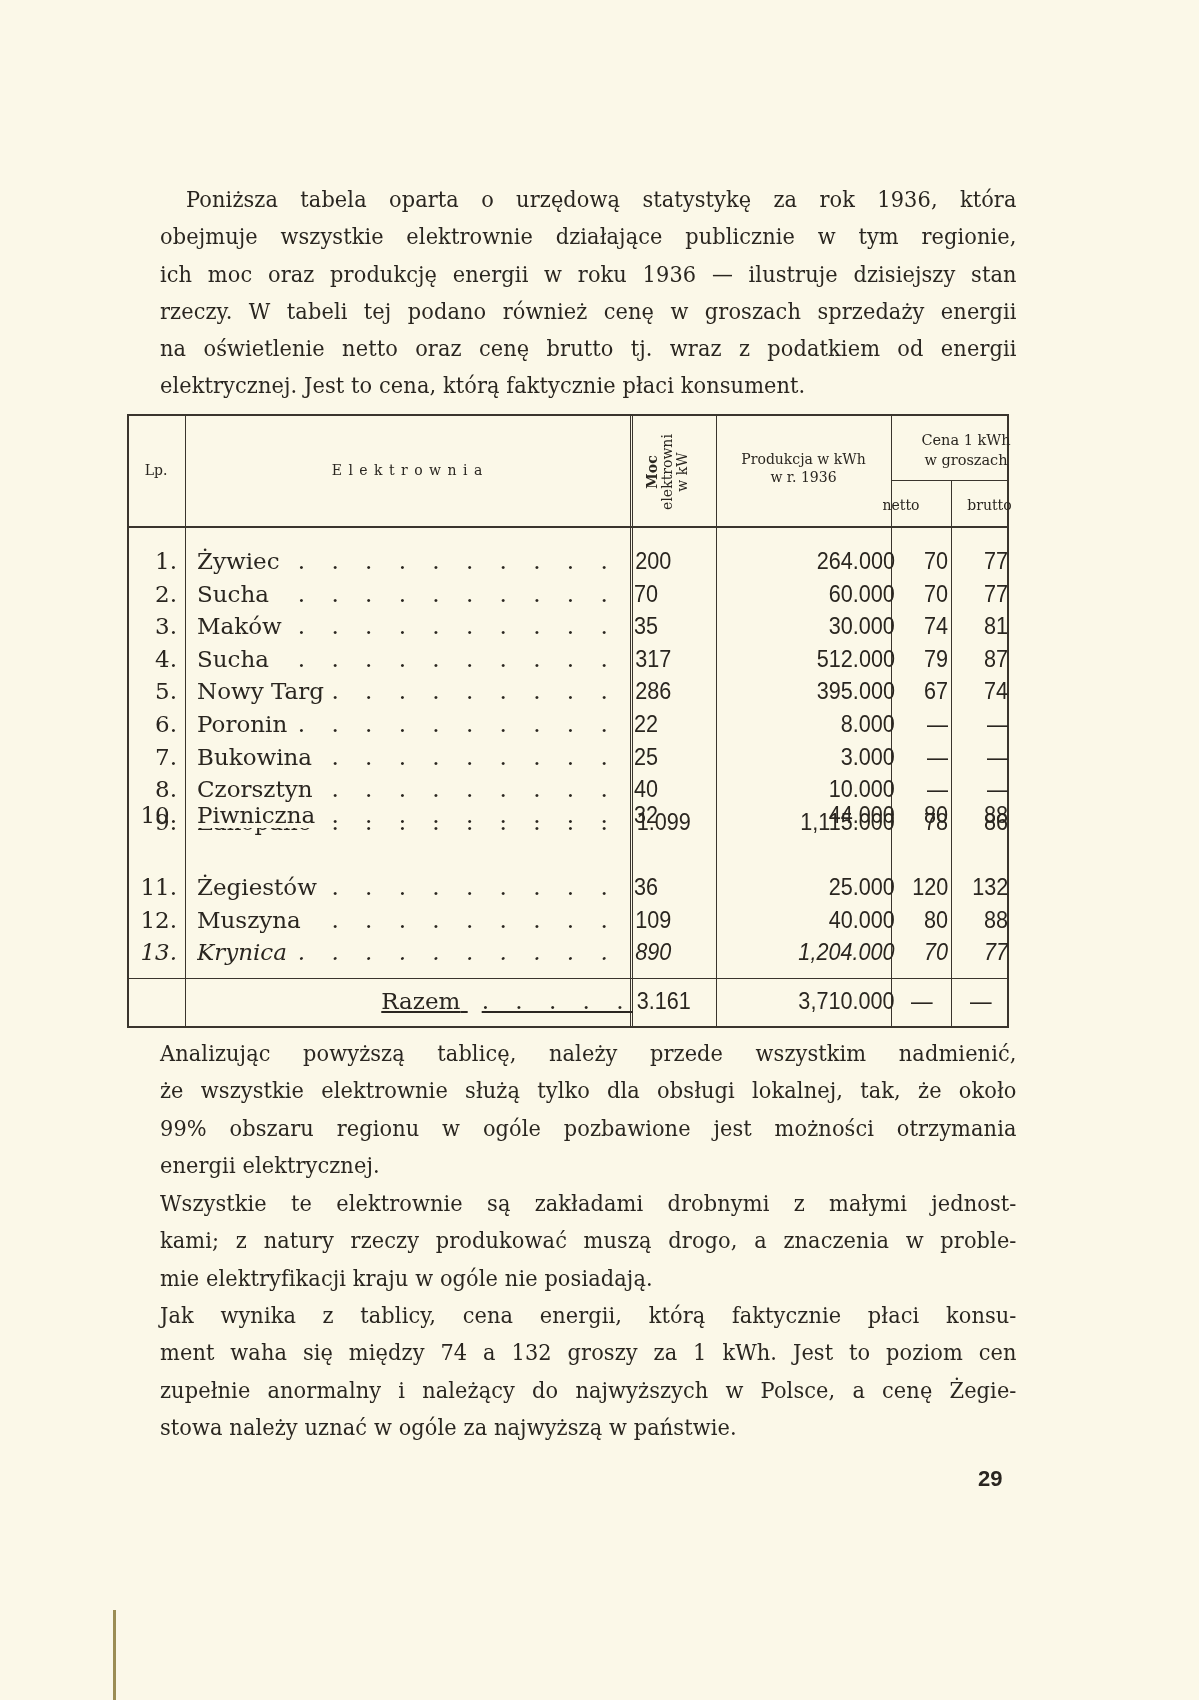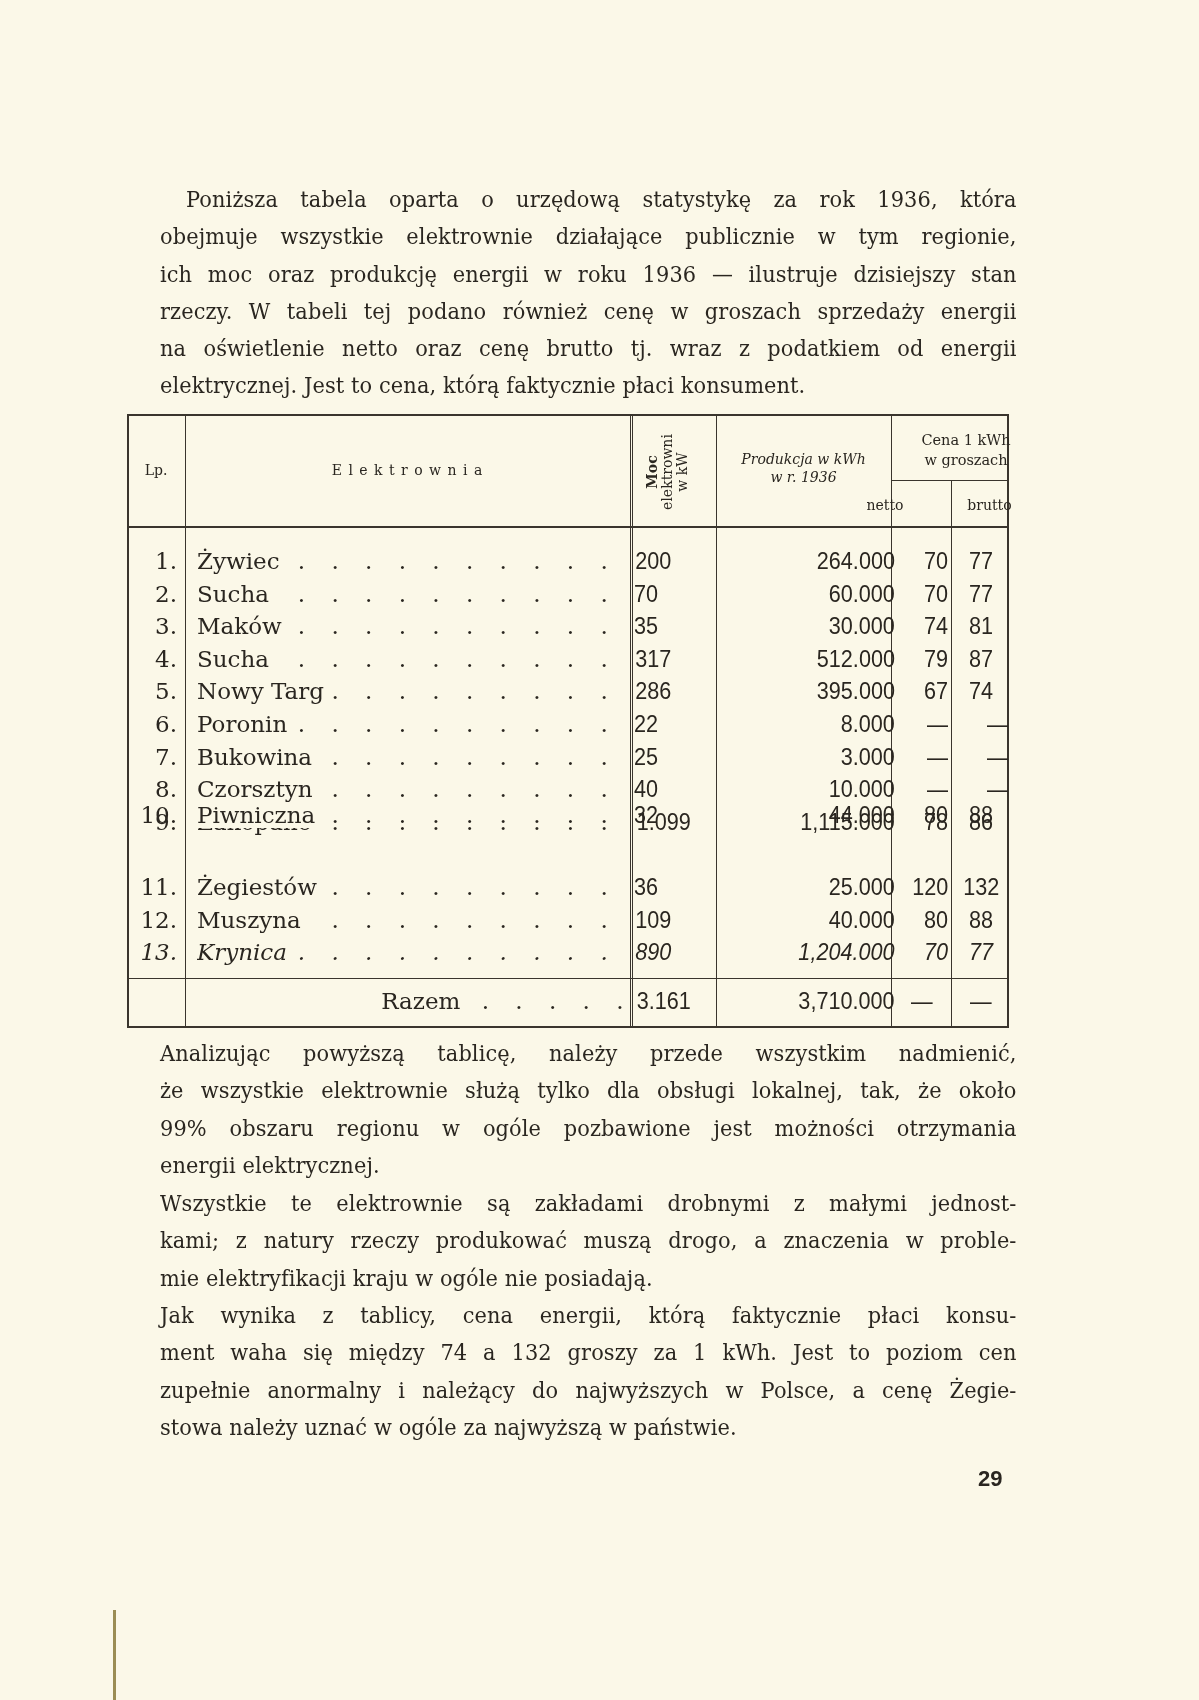--- a/index.html
+++ b/index.html
@@ -35,21 +35,21 @@
   .row { position: absolute; left: 127px; width: 881px; height: 32.5px; font-size: 23px; line-height: 32.5px; }
   .row .cell { position: absolute; top: 0; white-space: nowrap; overflow: hidden; }
   .c-lp { left: 0; width: 50px; text-align: right; }
   .c-name { left: 70px; width: 436px; }
   .c-name .nm { background: #fbf8e8; padding-right: 4px; position: relative; z-index: 1; }
   .c-name .dots { position: absolute; left: 0; right: 0; top: 0; text-align: right; letter-spacing: 9.5px; color: #2a2620; z-index: 0; }
   .c-moc { left: 505px; width: 79px; text-align: left; }
   .c-prod { left: 589px; width: 237px; text-align: right; padding-right: 0; }
   .c-prod span { margin-right: 96px; display: inline-block; }
   .c-netto { left: 764px; width: 57px; text-align: right; }
-  .c-brutto { left: 825px; width: 56px; text-align: center; }
+  .c-brutto { left: 825px; width: 56px; text-align: right; }
   .num { font-family: "Liberation Sans", sans-serif; font-size: 23.5px; transform: scaleX(0.92); transform-origin: right center; display: inline-block; }
   .page-num { position: absolute; left: 978px; top: 1466px; font-family: "Liberation Sans", sans-serif; font-weight: bold; font-size: 22px; color: #2a2620; }
 </style>
 </head>
 <body>
 
 <div class="para p1">
   <span class="line" style="padding-left:28px">Poniższa tabela oparta o urzędową statystykę za rok 1936, która</span>
   <span class="line">obejmuje wszystkie elektrownie działające publicznie w tym regionie,</span>
   <span class="line">ich moc oraz produkcję energii w roku 1936 — ilustruje dzisiejszy stan</span>
@@ -68,29 +68,29 @@
   <div class="vline" style="left:58px"></div>
   <div class="vline dbl" style="left:503px"></div>
   <div class="vline" style="left:589px"></div>
   <div class="vline" style="left:764px"></div>
   <div class="vline" style="left:824px; top:66px"></div>
   <div class="vline thick" style="left:880px"></div>
   <div style="position:absolute; left:764px; right:0; top:66px; border-top:1.3px solid #3a352d"></div>
 
   <div class="th" style="left:0; width:58px; top:47px;">Lp.</div>
   <div class="th" style="left:58px; width:445px; top:47px; letter-spacing:1px;">E l e k t r o w n i a</div>
-  <div class="th" style="left:589px; width:175px; top:36px;font-style:italic;">
+  <div class="th" style="left:589px; width:175px; top:36px;">
     <div>Produkcja w kWh</div>
     <div>w r. 1936</div>
   </div>
   <div class="th" style="left:764px; width:116px; top:16px; font-size:14.5px; line-height:20px;padding-left:17px;">
     <div>Cena 1 kWh</div>
     <div>w groszach</div>
   </div>
-  <div class="th" style="left:728px; width:60px; top:82px;">netto</div>
+  <div class="th" style="left:744px; width:60px; top:82px;">netto</div>
   <div class="th" style="left:824px; width:77px; top:82px;">brutto</div>
 
   <div style="position:absolute; left:518px; top:104px; width:0; height:0;">
     <div style="position:absolute; transform:rotate(-90deg); transform-origin:left top; width:92px; text-align:center; font-size:14px; line-height:15px;">
       <div style="font-weight:bold">Moc</div>
       <div>elektrowni</div>
       <div>w kW</div>
     </div>
   </div>
 </div>
@@ -196,21 +196,21 @@
       <div class="cell c-lp"><span>13.</span></div>
       <div class="cell c-name"><span class="dots">. . . . . . . . . . . . . . . . . . . . . . . . . . . . . . . . . . . . . . . . </span><span class="nm">Krynica</span></div>
       <div class="cell c-moc"><span class="num">890</span></div>
       <div class="cell c-prod"><span class="num" style="margin-right: 58px;">1,204.000</span></div>
       <div class="cell c-netto"><span class="num">70</span></div>
       <div class="cell c-brutto"><span class="num">77</span></div>
     </div>
   </div>
 
 <div class="row" style="top:985px; height:40px; line-height:32px;">
-  <div class="cell c-name" style="text-align:right; padding-right:2px;">
+  <div class="cell c-name" style="text-align:right; padding-right:2px;text-decoration:underline;">
     <span>Razem</span>
     <span style="letter-spacing:9.5px; margin-left:14px;">. . . . .</span>
   </div>
   <div class="cell c-moc"><span class="num">3.161</span></div>
   <div class="cell c-prod"><span class="num" style="margin-right:58px">3,710.000</span></div>
   <div class="cell c-netto" style="text-align:center; width:60px"><span class="num">—</span></div>
   <div class="cell c-brutto" style="text-align:center"><span class="num">—</span></div>
 </div>
 
 <div class="para p2">

